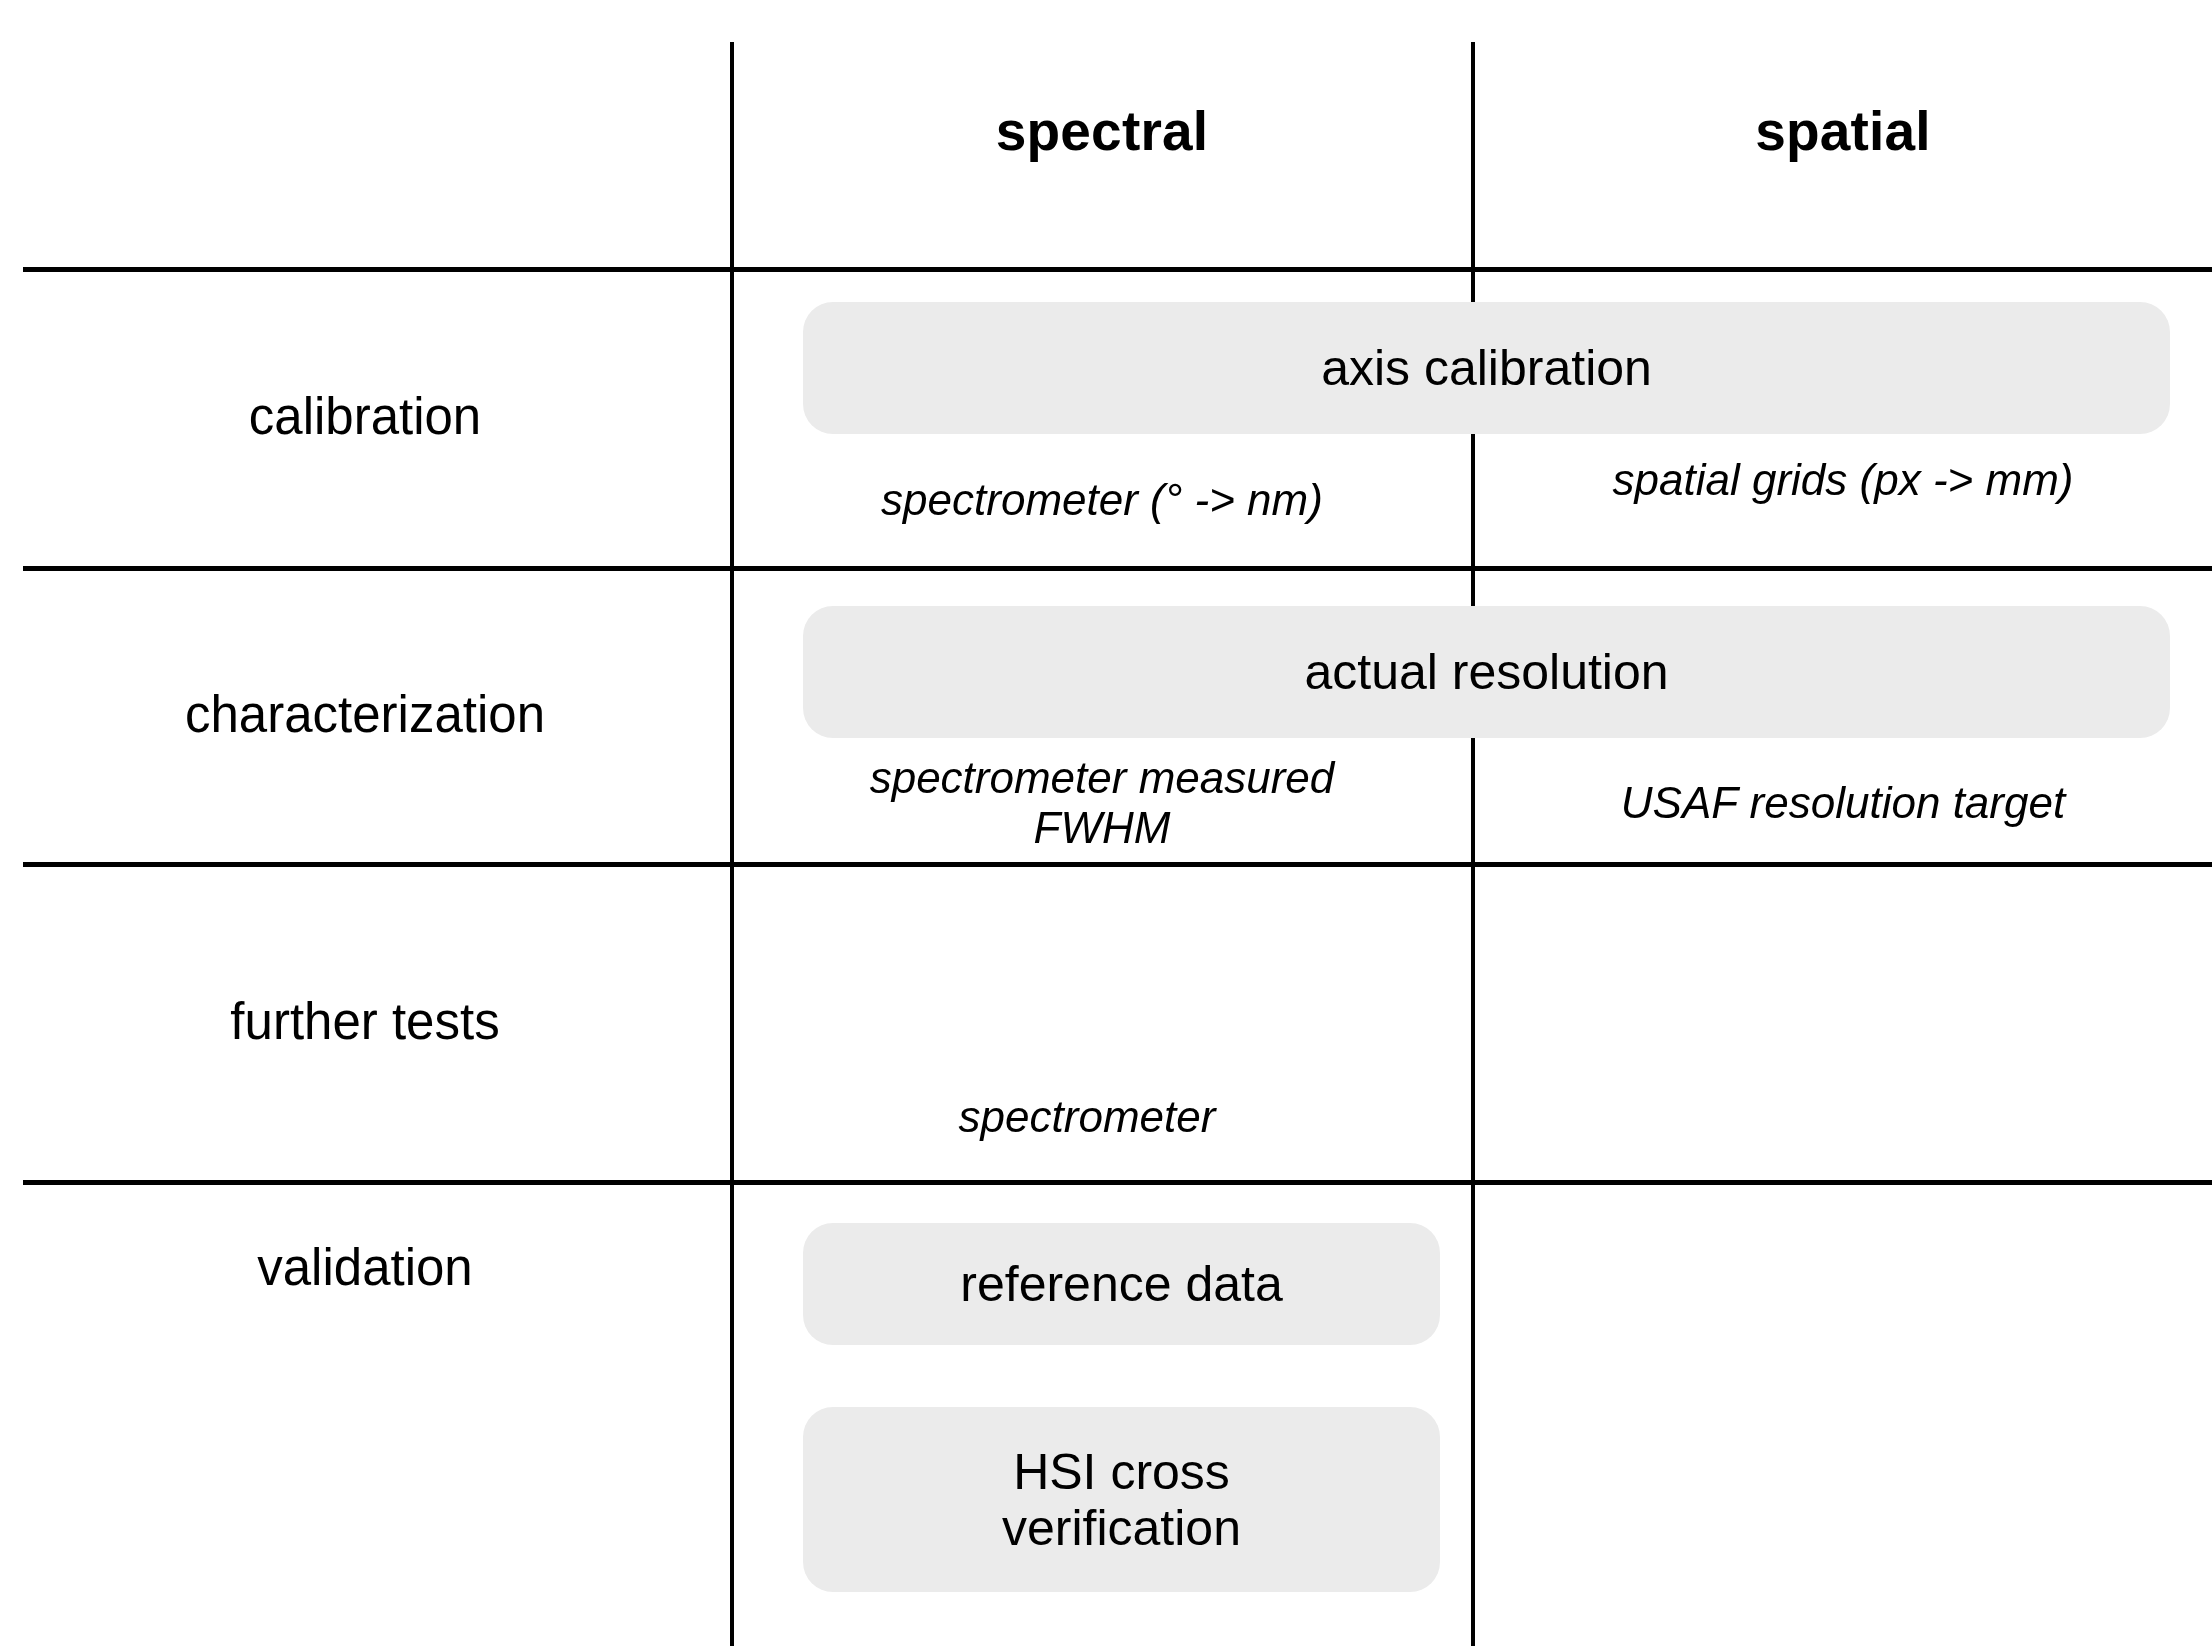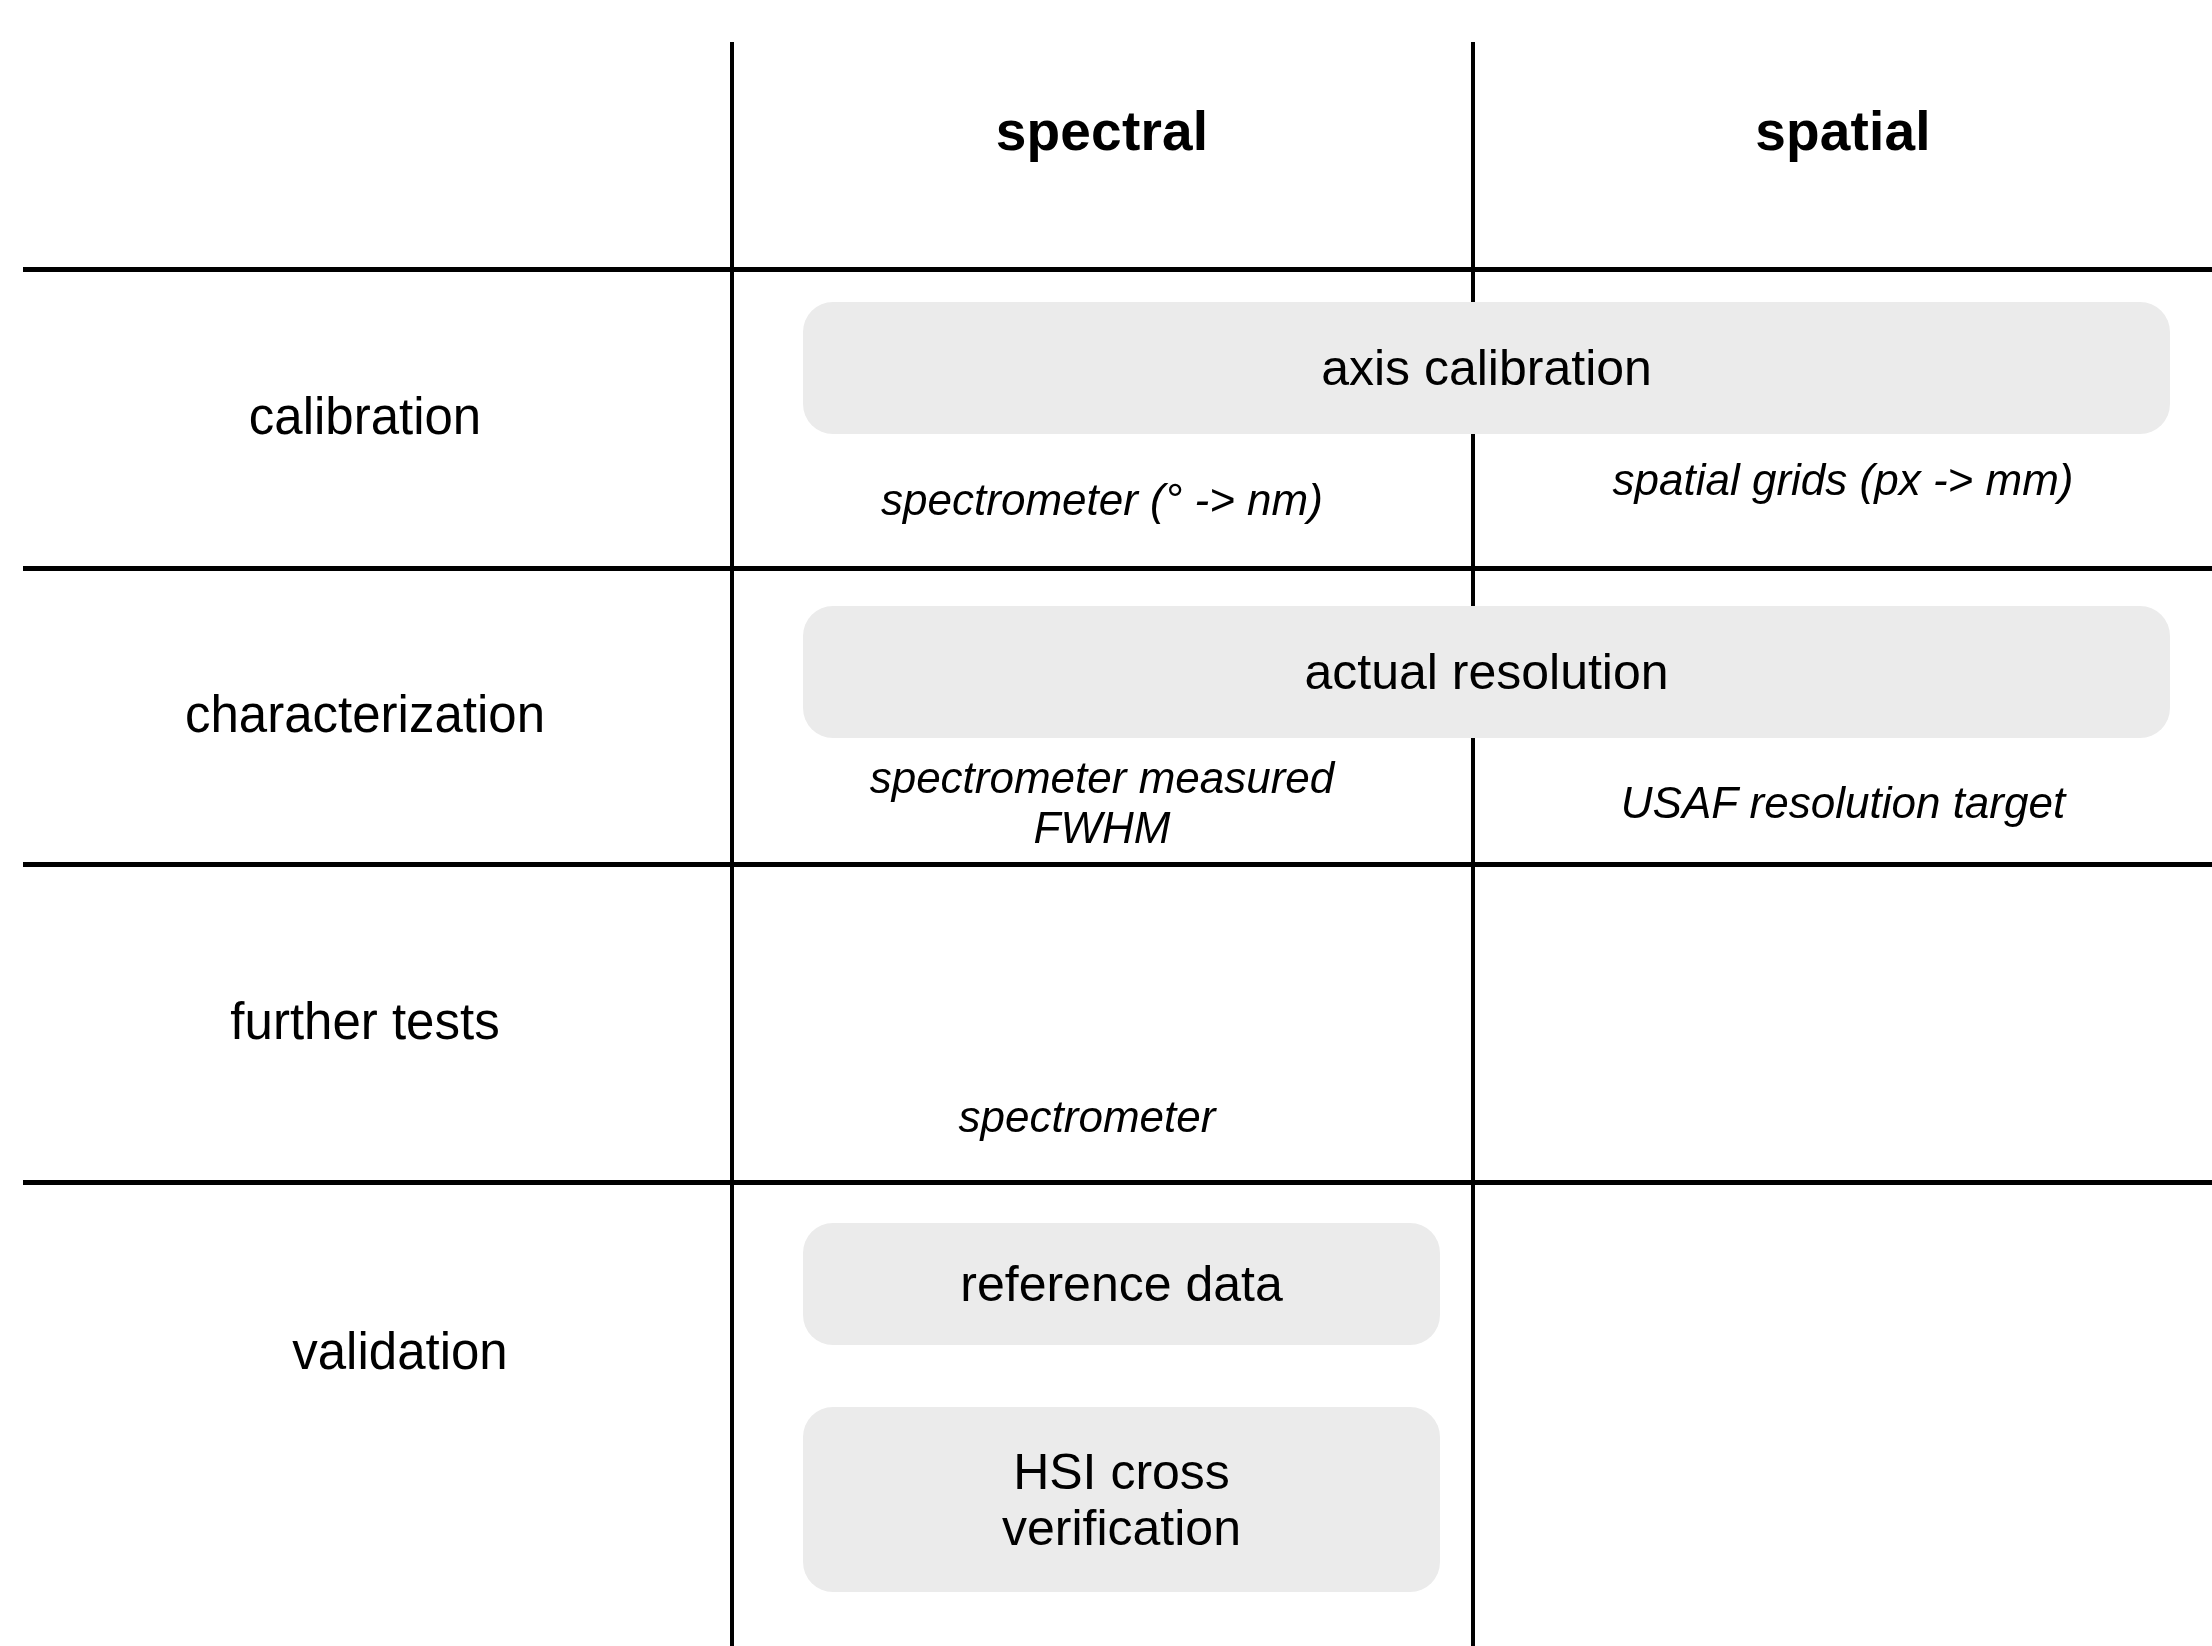--- a/index.html
+++ b/index.html
@@ -126,21 +126,21 @@
 
   <div class="sublabel" style="left:1474px; top:748px; width:738px; height:110px;">USAF resolution target</div>
 
   <div class="row-label" style="top:862px; height:318px;">further tests</div>
 
 
   <div class="sublabel" style="left:733px; top:1078px; width:708px; height:79px;">spectrometer</div>
 
   <div class="sublabel" style="left:1474px; top:1078px; width:738px; height:79px;"></div>
 
-  <div class="row-label" style="top:1223px; height:256px;margin-left:35px;">validation</div>
+  <div class="row-label" style="top:1139px; height:256px;">validation</div>
 
   <div class="pill" style="left:803px; top:1223px; width:637px; height:122px;">reference data</div>
 
   <div class="pill multiline" style="left:803px; top:1407px; width:637px; height:185px;">HSI cross
 verification</div>
 
 </div>
 
 
 </body></html>

